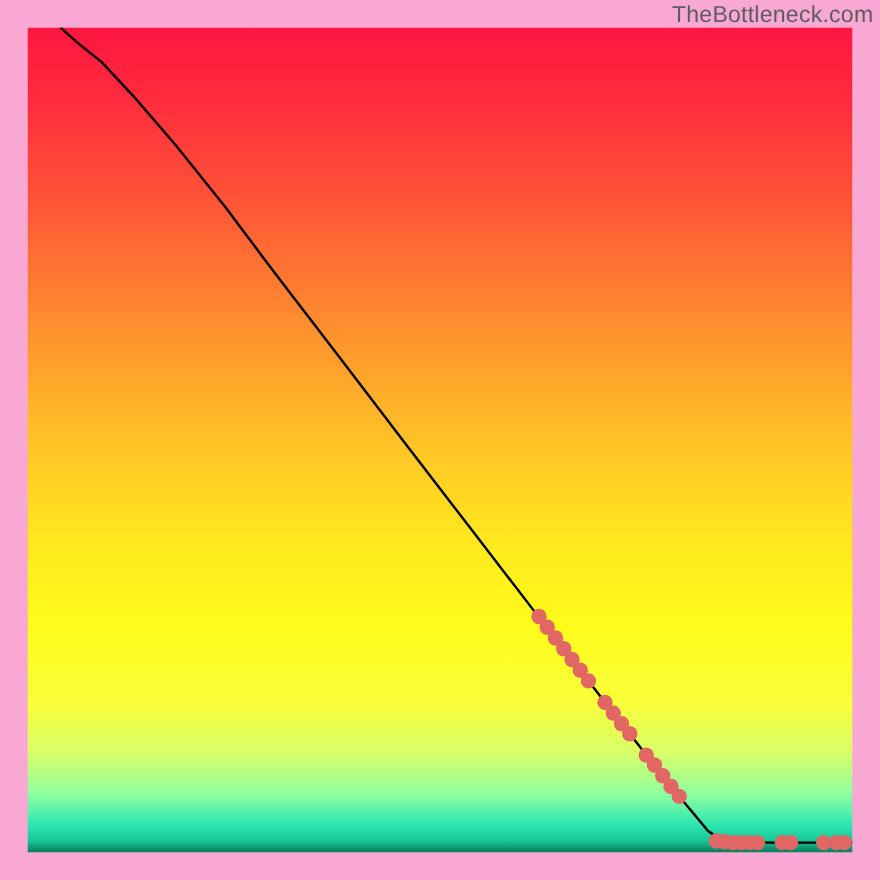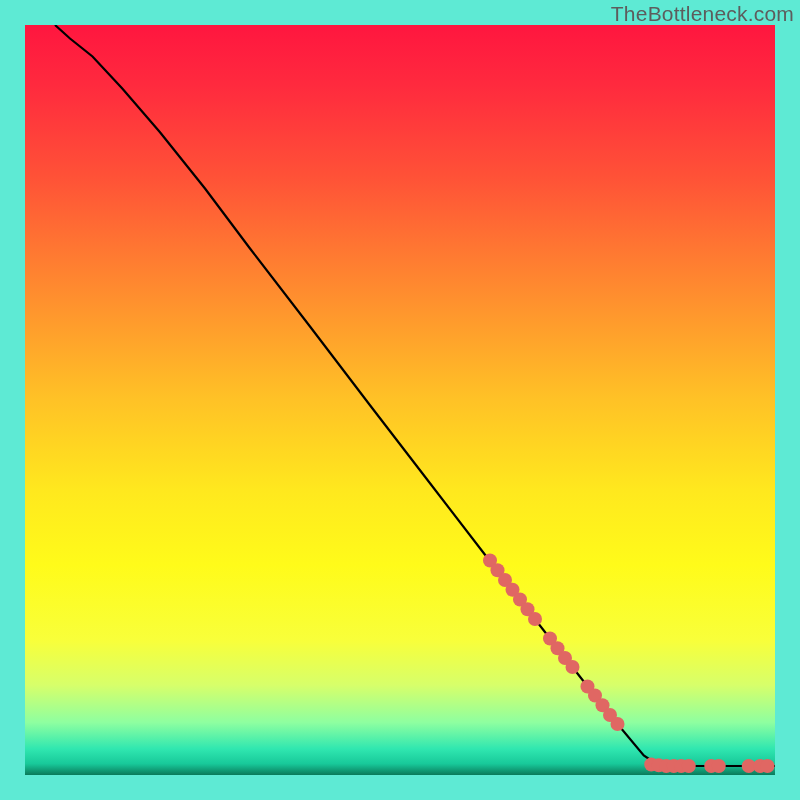--- a/index.html
+++ b/index.html
@@ -8,21 +8,21 @@
     width: 800px;
     height: 800px;
     overflow: hidden;
     background: #000;
     font-family: Arial, Helvetica, sans-serif;
   }
   .frame {
     position: relative;
     width: 800px;
     height: 800px;
-    background: #5eead4;
+    background: #f9a8d4;
   }
   .plot {
     position: absolute;
     left: 25px;
     top: 25px;
     width: 750px;
     height: 750px;
   }
   .watermark {
     position: absolute;

